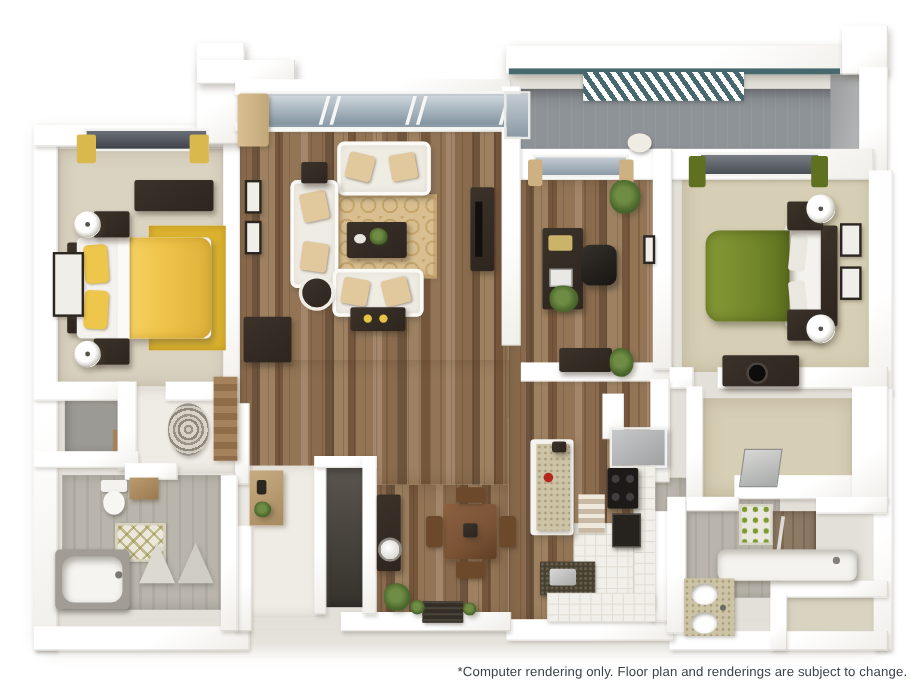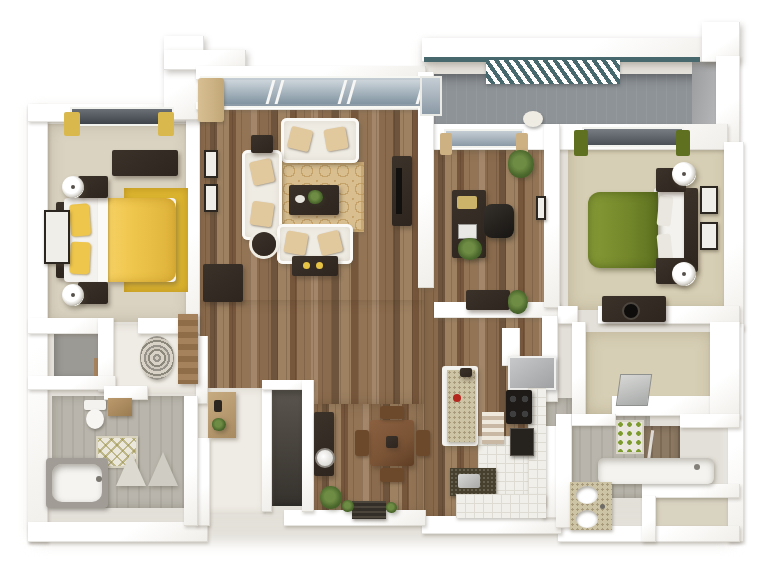--- a/index.html
+++ b/index.html
@@ -306,13 +306,14 @@
        background-image:radial-gradient(circle,#7c9a2e 2px,rgba(0,0,0,0) 2.6px);background-size:9px 9px"></div>
   <div class="it" style="left:644px;top:426px;width:36px;height:54px;background:repeating-linear-gradient(90deg,#8d7a64 0 7px,#7c6a55 7px 9px);box-shadow:inset 0 0 8px rgba(60,48,36,.5)"></div>
   <div class="it" style="left:648px;top:430px;width:3px;height:46px;background:rgba(255,255,255,.75);transform:rotate(8deg)"></div>
   <div class="it" style="left:598px;top:458px;width:116px;height:26px;background:#f4f3ef;border-radius:6px;box-shadow:1px 2px 4px rgba(95,88,72,.45), inset 0 3px 6px rgba(130,125,112,.5);z-index:5"></div>
   <div class="it" style="left:694px;top:464px;width:6px;height:6px;border-radius:50%;background:#83807a;z-index:5"></div>
   <div class="it speckle" style="left:570px;top:482px;width:42px;height:48px;z-index:5"></div>
   <div class="it" style="left:576px;top:486px;width:22px;height:18px;border-radius:50%;background:radial-gradient(circle at 45% 45%,#ffffff 55%,#cfccc4);box-shadow:inset 1px 2px 3px rgba(120,115,100,.6);z-index:6"></div>
   <div class="it" style="left:576px;top:510px;width:22px;height:18px;border-radius:50%;background:radial-gradient(circle at 45% 45%,#ffffff 55%,#cfccc4);box-shadow:inset 1px 2px 3px rgba(120,115,100,.6);z-index:6"></div>
   <div class="it" style="left:600px;top:504px;width:5px;height:5px;border-radius:50%;background:#6f6c66;z-index:6"></div>
 
+  <div class="disclaimer">*Computer rendering only. Floor plan and renderings are subject to change.</div>
 </div>
 
 </body></html>

